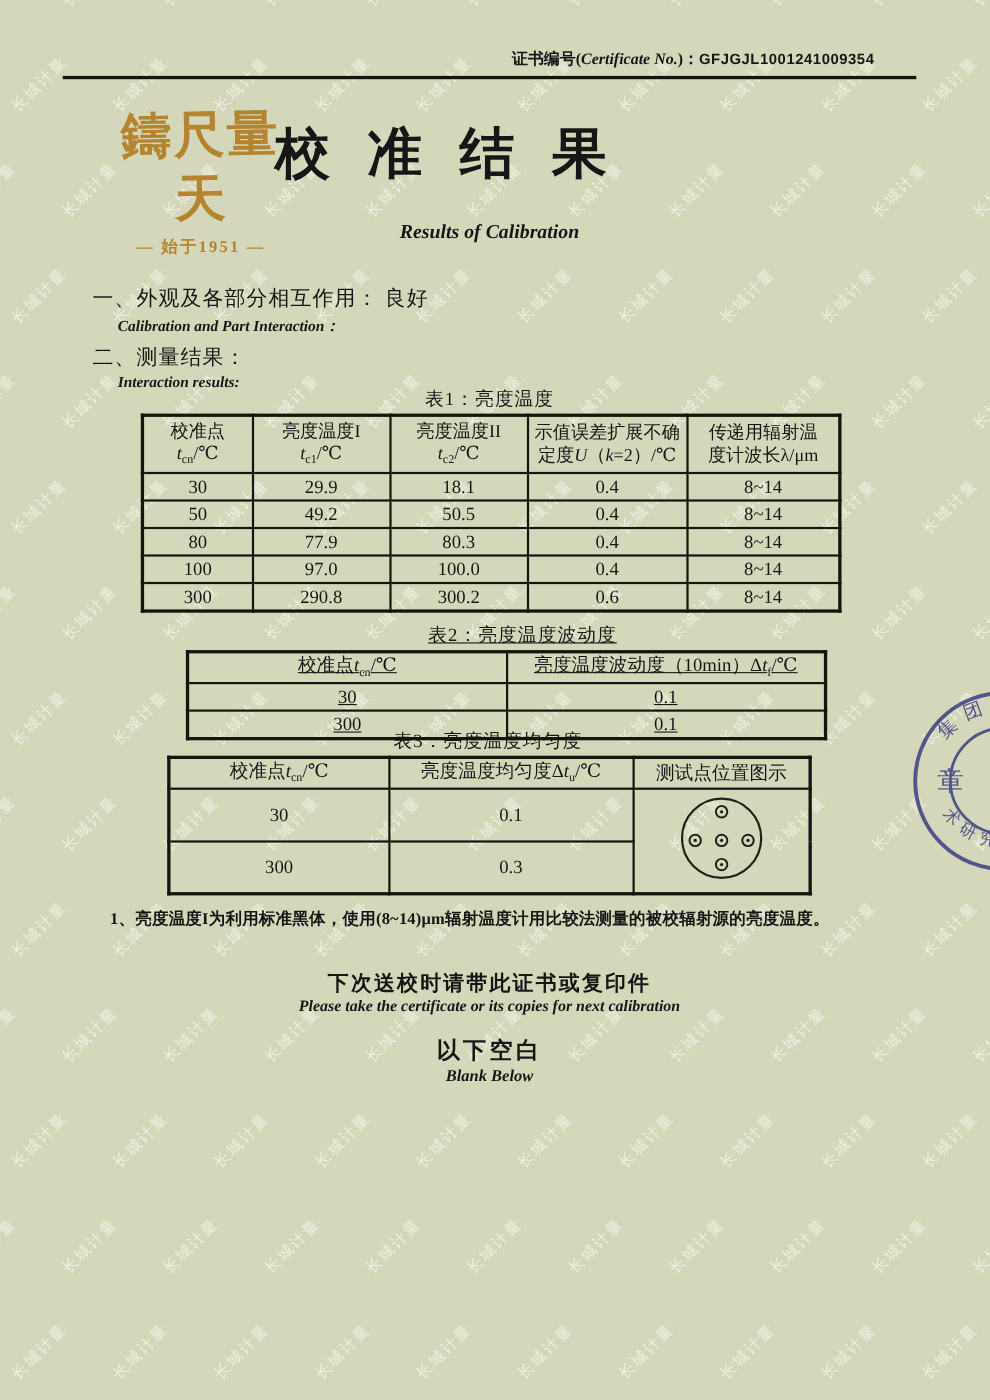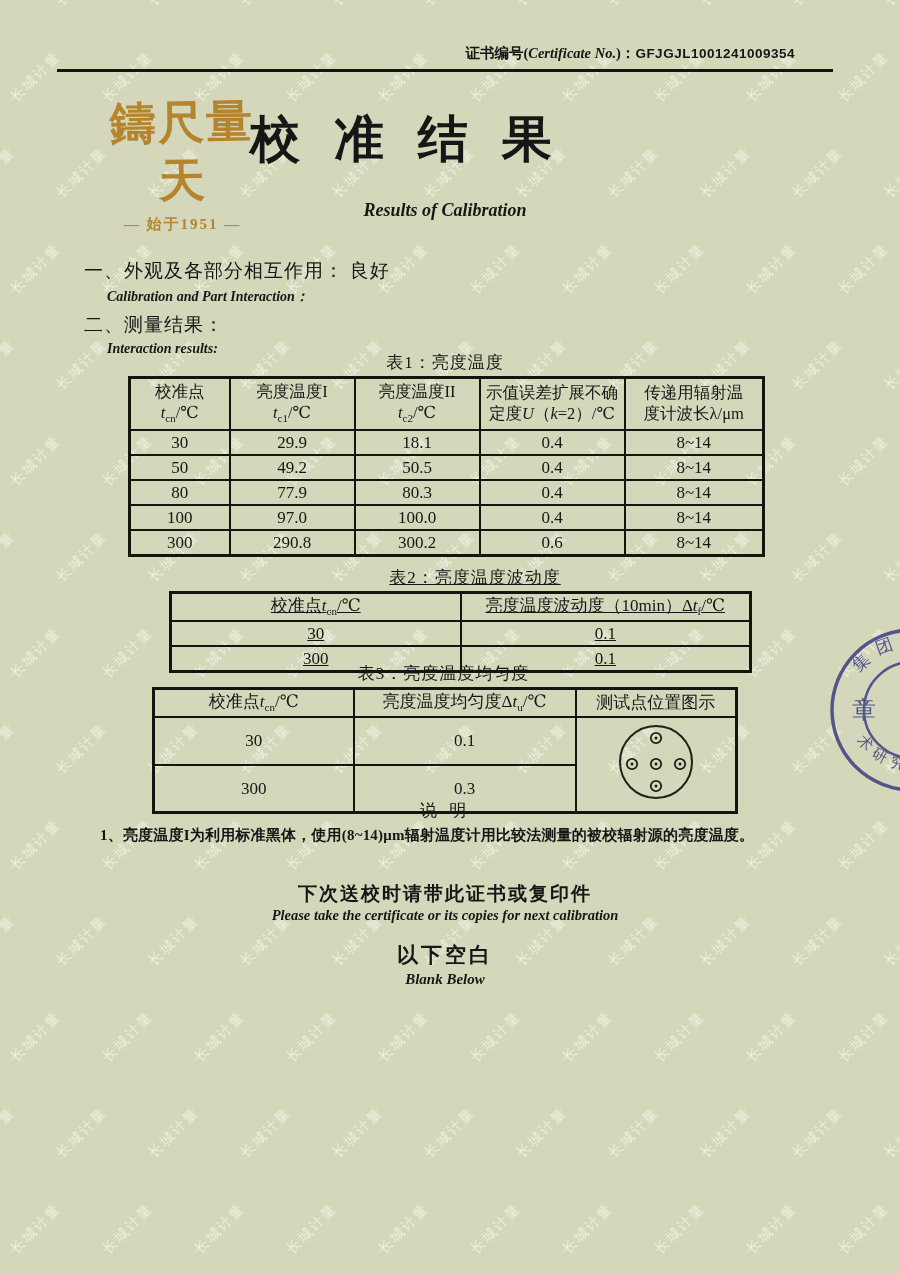--- a/index.html
+++ b/index.html
@@ -415,21 +415,20 @@
             </td>
           </tr>
           <tr>
             <td>300</td>
             <td>0.3</td>
           </tr>
         </tbody>
       </table>
     </div>
 
-    <div class="abs notes-heading">说  明</div>
     <div class="abs note-line note1">1、亮度温度I为利用标准黑体，使用(8~14)μm辐射温度计用比较法测量的被校辐射源的亮度温度。</div>
 
     <div class="abs bring-en">Please take the certificate or its copies for next calibration</div>
     <div class="abs bring-cn">下次送校时请带此证书或复印件</div>
     <div class="abs blank-cn">以下空白</div>
     <div class="abs blank-en">Blank Below</div>
 
   </div>
 
   <svg class="abs seal" width="72" height="170" viewBox="0 0 72 170">

